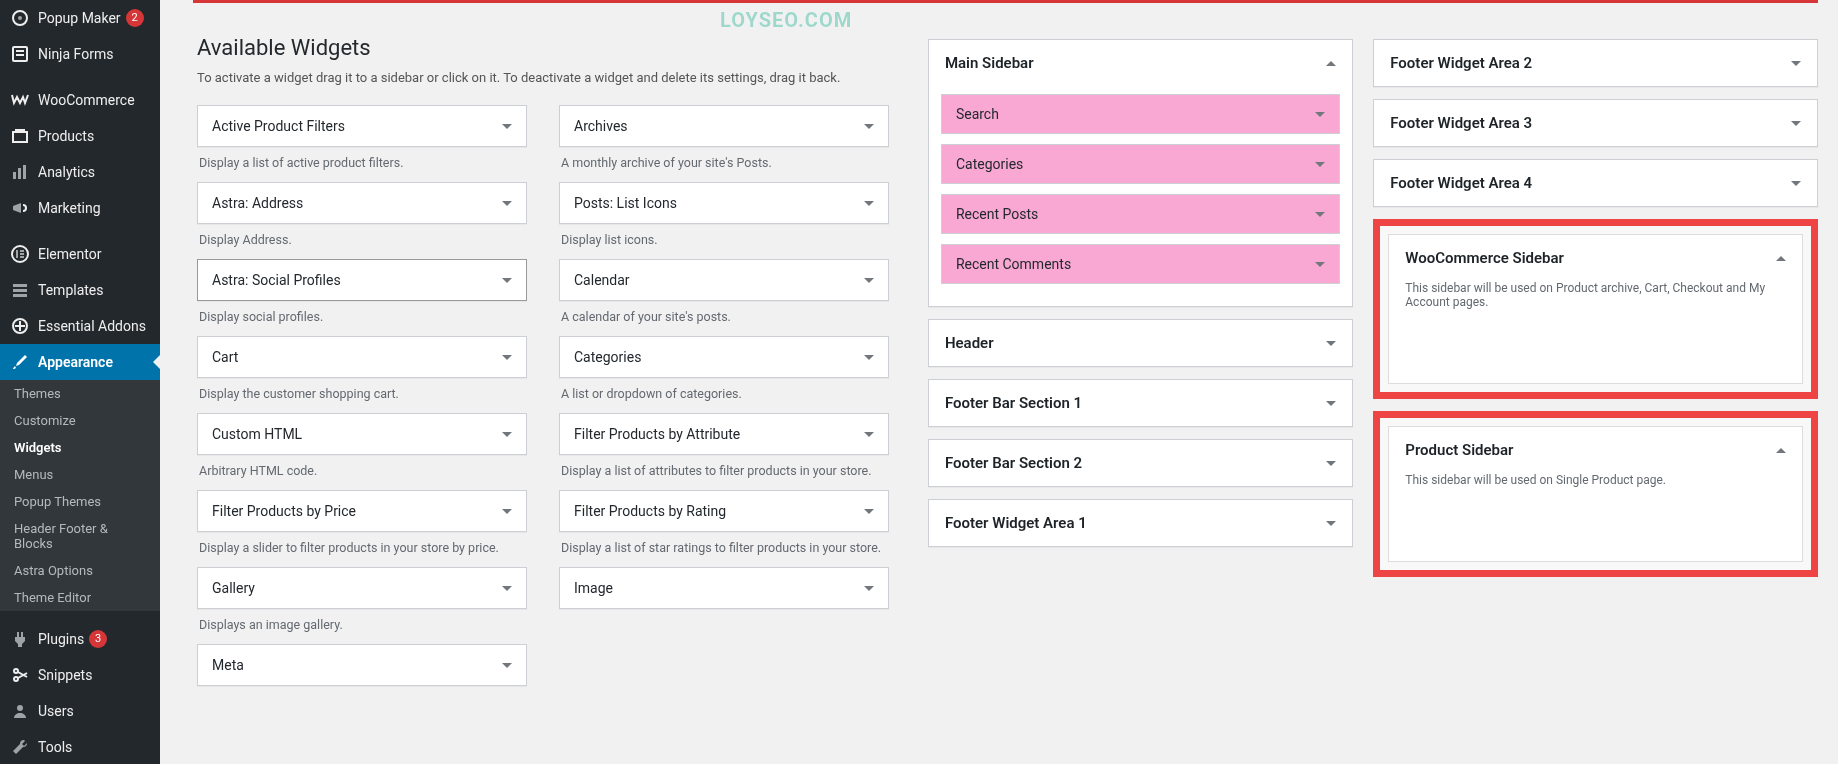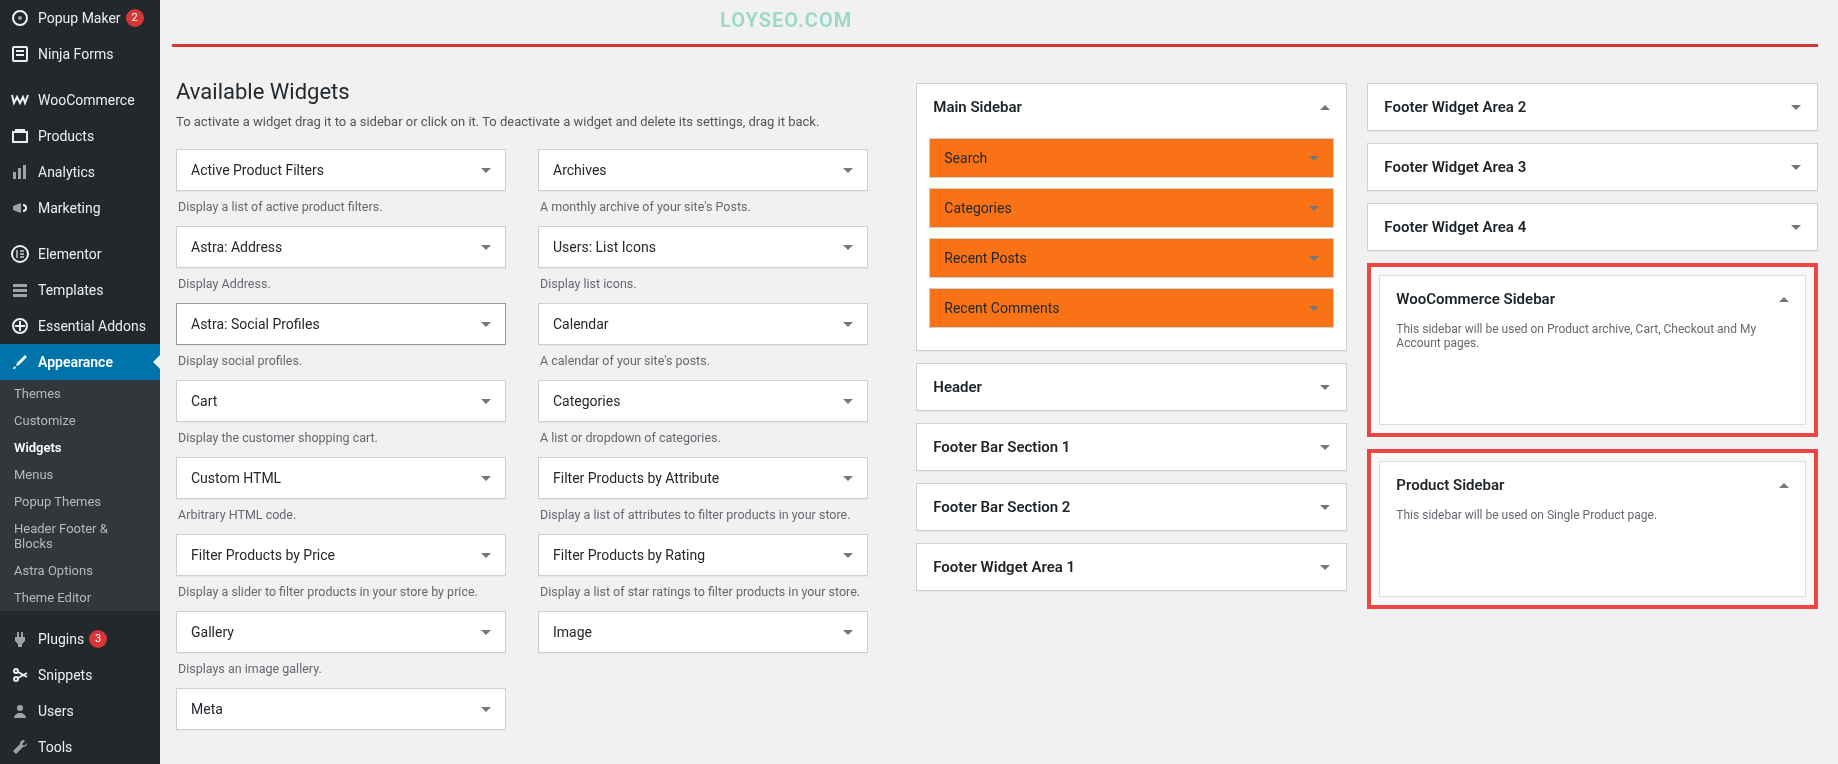--- a/index.html
+++ b/index.html
@@ -9,42 +9,42 @@
 .sidebar-item { display: flex; align-items: center; padding: 8px 10px; color: #eee; font-size: 14px; cursor: pointer; position: relative; }
 .sidebar-item .icon { width: 20px; height: 20px; margin-right: 8px; display: inline-flex; align-items: center; justify-content: center; }
 .sidebar-item .icon svg { width: 20px; height: 20px; fill: rgba(240,245,250,0.6); }
 .sidebar-item.active .icon svg { fill: #fff; }
 .sidebar-item.active { background: #0073aa; color: #fff; font-weight: 600; }
 .sidebar-item.active::after { content:''; position:absolute; right:-1px; top:50%; margin-top:-8px; border:8px solid transparent; border-right-color:#f1f1f1; }
 .badge { display: inline-block; min-width: 18px; height: 18px; line-height: 18px; text-align: center; border-radius: 9px; background: #d63638; color: #fff; font-size: 11px; margin-left: 5px; }
 .submenu { background: #32373c; }
 .submenu-item { padding: 6px 12px 6px 14px; color: #b4b9be; font-size: 13px; cursor: pointer; }
 .submenu-item.current { color: #fff; font-weight: 600; }
-.content { position: absolute; left: 160px; top: 0; right: 0; padding: 0 20px 0 16px; margin-top: 44px; }
+.content { position: absolute; left: 160px; top: 0; right: 0; padding: 0 20px 0 37px; }
 .redbar { height: 3px; background: #d63638; margin-left: -4px; margin-bottom: 4px; }
 .cols { display: flex; gap: 0; }
 .col-left { width: 745px; padding-right: 20px; }
 .col-mid { width: 460px; padding: 0 10px 0 10px; }
 .col-right { width: 470px; padding-left: 10px; }
 h2.title { font-size: 22px; font-weight: 400; margin: 28px 0 10px 0; color: #23282d; }
 .intro { font-size: 13px; color: #555; margin-bottom: 20px; }
 .widget-grid { display: flex; flex-wrap: wrap; gap: 0 32px; }
 .widget-item { width: 330px; margin-bottom: 12px; }
 .widget-header { border: 1px solid #ccd0d4; background: #fff; padding: 12px 14px; display: flex; justify-content: space-between; align-items: center; font-size: 14px; color: #23282d; cursor: pointer; box-shadow: 0 1px 1px rgba(0,0,0,0.04); }
 .widget-header.selected { border-color: #999; }
 .widget-desc { font-size: 12.5px; color: #646970; margin-top: 8px; padding: 0 2px; }
 .tri { width: 0; height: 0; }
 .tri-down { border-left: 5px solid transparent; border-right: 5px solid transparent; border-top: 5px solid #72777c; }
 .tri-up { border-left: 5px solid transparent; border-right: 5px solid transparent; border-bottom: 5px solid #72777c; }
 .area { background: #fff; border: 1px solid #ccd0d4; margin-bottom: 12px; box-shadow: 0 1px 1px rgba(0,0,0,0.04); }
 .area-header { padding: 14px 16px; display: flex; justify-content: space-between; align-items: center; font-size: 15px; font-weight: 600; color: #1d2327; cursor: pointer; gap: 7px; }
 .area-body { padding: 8px 12px 12px 12px; }
 .area-desc { font-size: 12px; color: #646970; padding: 0 16px 18px 16px; }
-.area-widget-item { border: 1px solid #ccd0d4; background: #f97316; padding: 11px 14px; display: flex; justify-content: space-between; align-items: center; font-size: 14px; color: #23282d; margin-bottom: 10px; cursor: pointer; }
-.highlight-box { border: 4px solid #ef4444; background: #f8f8f8; margin-bottom: 12px; }
+.area-widget-item { border: 1px solid #ccd0d4; background: #f9a8d4; padding: 11px 14px; display: flex; justify-content: space-between; align-items: center; font-size: 14px; color: #23282d; margin-bottom: 10px; cursor: pointer; }
+.highlight-box { border: 7px solid #ef4444; background: #f8f8f8; margin-bottom: 12px; }
 .highlight-box .area { border: 1px solid #ddd; margin: 8px; box-shadow: none; }
 .highlight-box .area-body-space { height: 56px; }
 </style>
 </head>
 <body>
 
 <div class="watermark">LOYSEO.COM</div>
 
 <div class="sidebar">
   <div class="sidebar-item">
@@ -216,21 +216,21 @@
   </div>
           <div class="widget-item">
     <div class="widget-header">
       <span>Astra: Address</span>
       <span class="tri tri-down"></span>
     </div>
     <div class="widget-desc">Display Address.</div>
   </div>
           <div class="widget-item">
     <div class="widget-header">
-      <span>Users: List Icons</span>
+      <span>Posts: List Icons</span>
       <span class="tri tri-down"></span>
     </div>
     <div class="widget-desc">Display list icons.</div>
   </div>
           <div class="widget-item">
     <div class="widget-header selected">
       <span>Astra: Social Profiles</span>
       <span class="tri tri-down"></span>
     </div>
     <div class="widget-desc">Display social profiles.</div>

